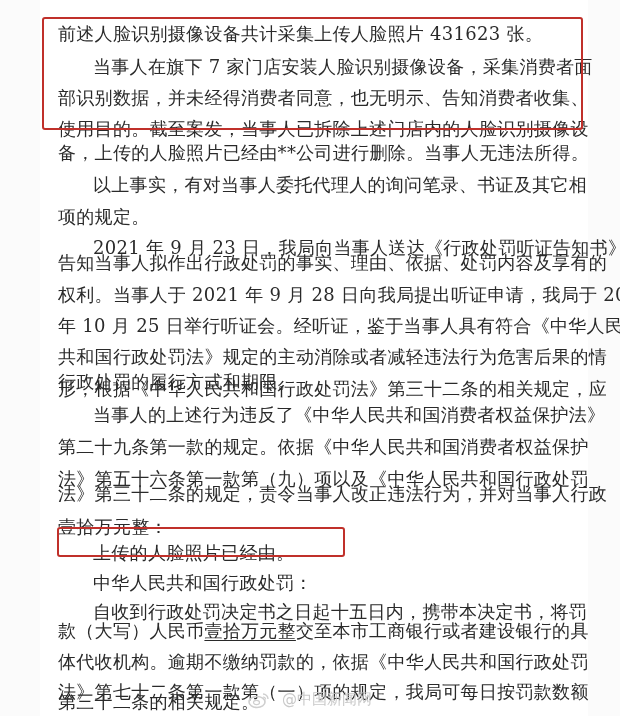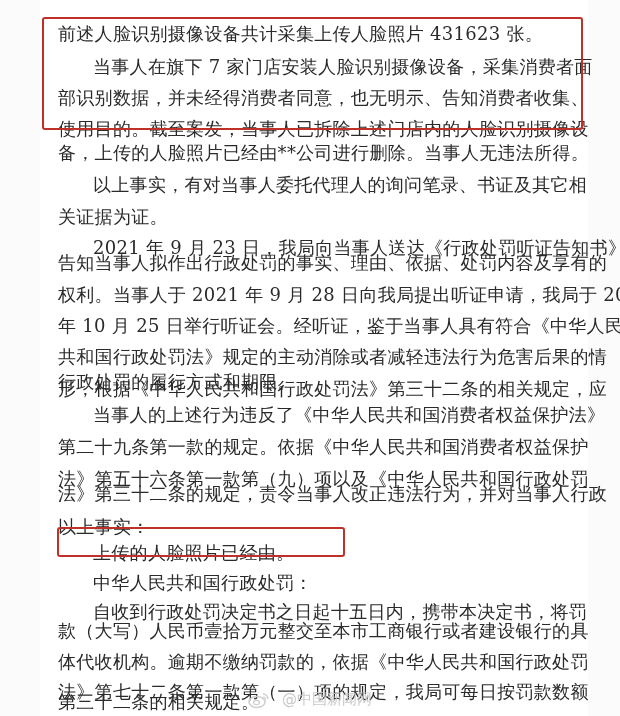--- a/index.html
+++ b/index.html
@@ -16,21 +16,21 @@
   }
   .line {
     position: absolute;
     left: 58px;
     font-size: 18px;
     line-height: 24px;
     white-space: nowrap;
     letter-spacing: 0.3px;
   }
   .line.indent { left: 93px; }
-  .u { text-underline-offset: 3px; }
+  .u { text-decoration: underline; text-underline-offset: 3px; }
   .redbox {
     position: absolute;
     border: 2.5px solid #c0302a;
     border-radius: 3px;
     box-sizing: border-box;
   }
   .watermark {
     position: absolute; left: 248px; top: 690px;
     display: flex; align-items: center; gap: 12px;
     color: #c9c9c9; font-family: "DejaVu Sans", sans-serif; font-size: 15px;
@@ -43,33 +43,33 @@
 <body>
 
 <div class="page"></div>
 
 <div class="line" style="top:22px">前述人脸识别摄像设备共计采集上传人脸照片 431623 张。</div>
 <div class="line indent" style="top:55px">当事人在旗下 7 家门店安装人脸识别摄像设备，采集消费者面</div>
 <div class="line" style="top:86px">部识别数据，并未经得消费者同意，也无明示、告知消费者收集、</div>
 <div class="line" style="top:117px">使用目的。截至案发，当事人已拆除上述门店内的人脸识别摄像设</div>
 <div class="line" style="top:141px">备，上传的人脸照片已经由**公司进行删除。当事人无违法所得。</div>
 <div class="line indent" style="top:173px">以上事实，有对当事人委托代理人的询问笔录、书证及其它相</div>
-<div class="line" style="top:205px">关证据为证。</div>
+<div class="line" style="top:205px">项的规定。</div>
 <div class="line indent" style="top:236px">2021 年 9 月 23 日，我局向当事人送达《行政处罚听证告知书》，</div>
 <div class="line" style="top:251px">告知当事人拟作出行政处罚的事实、理由、依据、处罚内容及享有的</div>
 <div class="line" style="top:283px">权利。当事人于 2021 年 9 月 28 日向我局提出听证申请，我局于 2021</div>
 <div class="line" style="top:314px">年 10 月 25 日举行听证会。经听证，鉴于当事人具有符合《中华人民</div>
 <div class="line" style="top:345px">共和国行政处罚法》规定的主动消除或者减轻违法行为危害后果的情</div>
 <div class="line" style="top:377px">形，根据《中华人民共和国行政处罚法》第三十二条的相关规定，应</div>
 <div class="line" style="top:370px">行政处罚的履行方式和期限。</div>
 <div class="line indent" style="top:403px">当事人的上述行为违反了《中华人民共和国消费者权益保护法》</div>
 <div class="line" style="top:435px">第二十九条第一款的规定。依据《中华人民共和国消费者权益保护</div>
 <div class="line" style="top:467px">法》第五十六条第一款第（九）项以及《中华人民共和国行政处罚</div>
 <div class="line" style="top:482px">法》第三十二条的规定，责令当事人改正违法行为，并对当事人行政</div>
-<div class="line" style="top:515px">以上事实：</div>
+<div class="line" style="top:515px">壹拾万元整：</div>
 <div class="line indent" style="top:541px">上传的人脸照片已经由。</div>
 <div class="line indent" style="top:571px">中华人民共和国行政处罚：</div>
 <div class="line indent" style="top:600px">自收到行政处罚决定书之日起十五日内，携带本决定书，将罚</div>
 
 <div class="line" style="top:619px">
   <span>款（大写）人民币</span><span class="u">壹拾万元整</span><span>交至本市工商银行或者建设银行的具</span>
 </div>
 <div class="line" style="top:650px">体代收机构。逾期不缴纳罚款的，依据《中华人民共和国行政处罚</div>
 <div class="line" style="top:680px">法》第七十二条第一款第（一）项的规定，我局可每日按罚款数额</div>
 <div class="line" style="top:690px">第三十二条的相关规定。</div>

